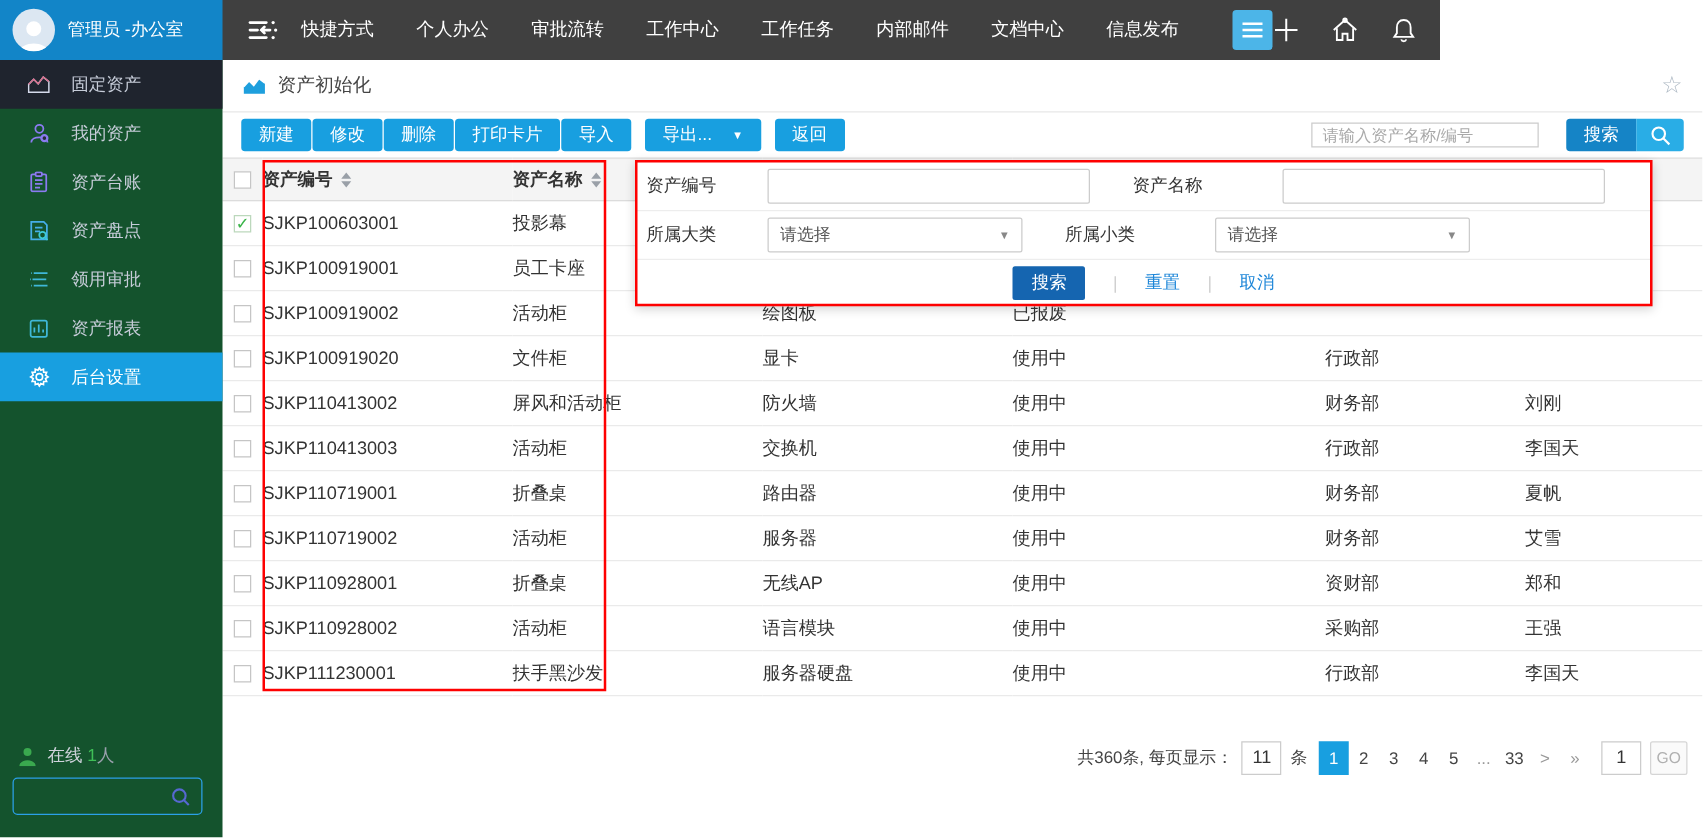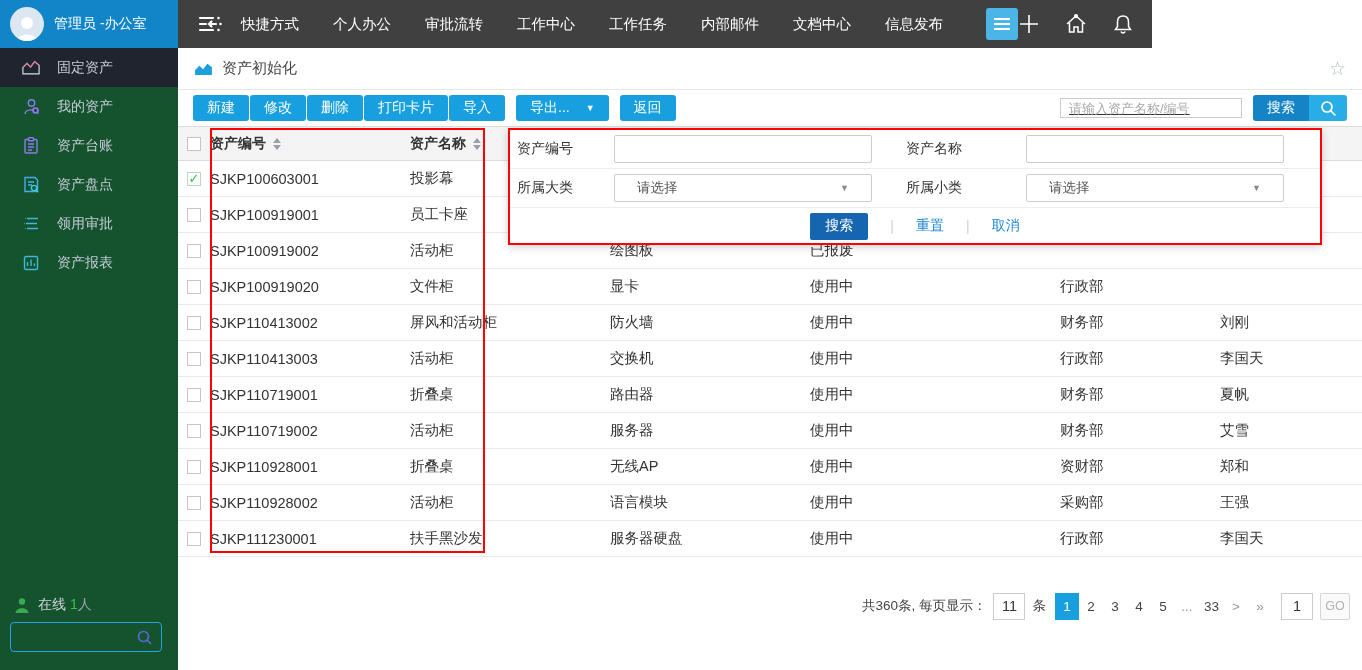--- a/index.html
+++ b/index.html
@@ -31,21 +31,21 @@
   .side-search input { flex:1; min-width:0; background:transparent; border:none; outline:none; color:#cfd3dc; font-size:13px; }
   
   .main { position:absolute; left:178px; top:48px; width:1184px; height:622px; background:#fff;border-radius:15px; }
   .title-bar { height:42px; border-bottom:1px solid #e8e8e8; display:flex; align-items:center; padding:0 16px; gap:9px; }
   .page-title { font-size:15px; color:#454545; }
   .fav-star { margin-left:auto; color:#aeb9c4; font-size:19px; cursor:pointer; line-height:1; }
   .toolbar { height:36px; display:flex; align-items:center; padding:0 15px; gap:11px; }
   .btn { background:#189fe0; color:#fff; font-size:14px; height:26px; padding:0 14px; border-radius:3px; display:flex; align-items:center; cursor:pointer; white-space:nowrap; border:none; }
   .btn .caret { margin-left:16px; font-size:9px; }
   .search-group { margin-left:auto; display:flex; align-items:center; }
-  .search-input { width:182px; height:20px; border:1px solid #ccc; padding:0 8px; font-size:13px; color:#333; outline:none; margin-right:11px;text-decoration:underline; }
+  .search-input { width:182px; height:20px; border:1px solid #ccc; padding:0 8px; font-size:13px; color:#333; outline:none; margin-right:22px; }
   .search-input::placeholder { color:#a9a9a9; }
   .btn-search { border-radius:3px 0 0 3px; background:#1584c6; }
   .btn-mag { border-radius:0 3px 3px 0; background:#29ade6; width:38px; justify-content:center; padding:0; }
   
   table.assets { position:absolute; left:0; top:78px; width:1184px; border-collapse:collapse; table-layout:fixed; }
   table.assets th { height:34px; background:#f4f4f4; border-top:1px solid #dcdcdc; border-bottom:1px solid #dcdcdc; font-size:14px; color:#333; text-align:left; font-weight:bold; }
   table.assets td { height:36px; border-bottom:1px solid #eaeaea; font-size:14.5px; color:#333; overflow:hidden; white-space:nowrap; }
   .cb { width:14px; height:14px; border:1px solid #c5c5c5; background:#fff; margin:0 auto; display:flex; align-items:center; justify-content:center; cursor:pointer; }
   .cb.checked { color:#3bb54a; font-size:13px; font-weight:bold; border-color:#bcd8bc; }
   .sort { display:inline-flex; flex-direction:column; gap:2px; margin-left:7px; vertical-align:middle; }
@@ -53,21 +53,21 @@
   .sort .up { border-bottom:5px solid #9aa0a8; }
   .sort .down { border-top:5px solid #9aa0a8; }
   
   .filter-panel { position:absolute; left:330px; top:80px; width:814px; height:117px; background:#fff; border:1px solid #c9c9c9; box-shadow:0 2px 8px rgba(0,0,0,.18); z-index:5; }
   .fp-row { height:40px; display:flex; align-items:center; border-bottom:1px solid #ededed; padding-left:8px; }
   .fp-row:nth-child(2) { height:39px; }
   .fp-row.buttons { height:36px; border-bottom:none; justify-content:center; gap:22px; padding-left:0; }
   .fp-label { width:97px; font-size:14px; color:#333; flex:none; }
   .fp-label.second { width:154px; padding-left:34px; }
   .fp-input { width:258px; height:28px; border:1px solid #ccc; border-radius:2px; outline:none; padding:0 6px; font-size:13px; flex:none; }
-  .fp-select { width:258px; height:28px; border:1px solid #ccc; border-radius:2px; display:flex; align-items:center; padding:0 22px; color:#555; font-size:13.5px; cursor:pointer; flex:none; }
+  .fp-select { width:204px; height:28px; border:1px solid #ccc; border-radius:2px; display:flex; align-items:center; padding:0 9px; color:#555; font-size:13.5px; cursor:pointer; flex:none; }
   .fp-select .caret { margin-left:auto; font-size:9px; color:#888; }
   .fp-search-btn { background:#1565b0; color:#fff; height:27px; padding:0 15px; border-radius:2px; display:flex; align-items:center; cursor:pointer; }
   .fp-sep { color:#d0d0d0; }
   .fp-link { color:#1d86d8; cursor:pointer; }
   
   .red-rect { position:absolute; border:2px solid #fe0101; z-index:12; pointer-events:none; }
   #red-cols { left:32px; top:80px; width:275px; height:425px; }
   #red-panel { left:330px; top:80px; width:814px; height:117px; }
   
   .pagination { position:absolute; right:12px; top:544px; height:28px; display:flex; align-items:center; font-size:13.5px; color:#444; gap:7px; }
@@ -212,20 +212,29 @@
       </div>
       <div class="side-item">
         <span class="sicon">
           <svg width="16" height="16" viewBox="0 0 16 16" fill="none" stroke="#3fb8d8" stroke-width="1.4">
             <rect x="1.5" y="1.5" width="13" height="13" rx="1.5"></rect>
             <path d="M4.5 11 V7 M8 11 V4.5 M11.5 11 V8.5"></path>
           </svg>
         </span>
         <span>资产报表</span>
       </div>
+      <div class="side-item active">
+        <span class="sicon">
+          <svg width="17" height="17" viewBox="0 0 17 17" fill="none" stroke="#ffffff" stroke-width="1.3">
+            <circle cx="8.5" cy="8.5" r="2.6"></circle>
+            <path d="M8.5 1.2 L9.6 3.2 L11.8 2.4 L11.9 4.8 L14.3 4.9 L13.4 7.1 L15.5 8.5 L13.4 9.9 L14.3 12.1 L11.9 12.2 L11.8 14.6 L9.6 13.8 L8.5 15.8 L7.4 13.8 L5.2 14.6 L5.1 12.2 L2.7 12.1 L3.6 9.9 L1.5 8.5 L3.6 7.1 L2.7 4.9 L5.1 4.8 L5.2 2.4 L7.4 3.2 Z"></path>
+          </svg>
+        </span>
+        <span>后台设置</span>
+      </div>
     </div>
   <div class="online-row">
     <svg width="16" height="16" viewBox="0 0 16 16">
         <circle cx="8" cy="4.5" r="3.2" fill="#3aa94f"></circle>
         <path d="M1.5 16 C1.5 9.5 14.5 9.5 14.5 16 Z" fill="#3aa94f"></path>
       </svg>
     <span><span class="online-label">在线</span>
     <span class="online-count">1</span><span class="online-suffix">人</span></span>
   </div>
   <div class="side-search">

